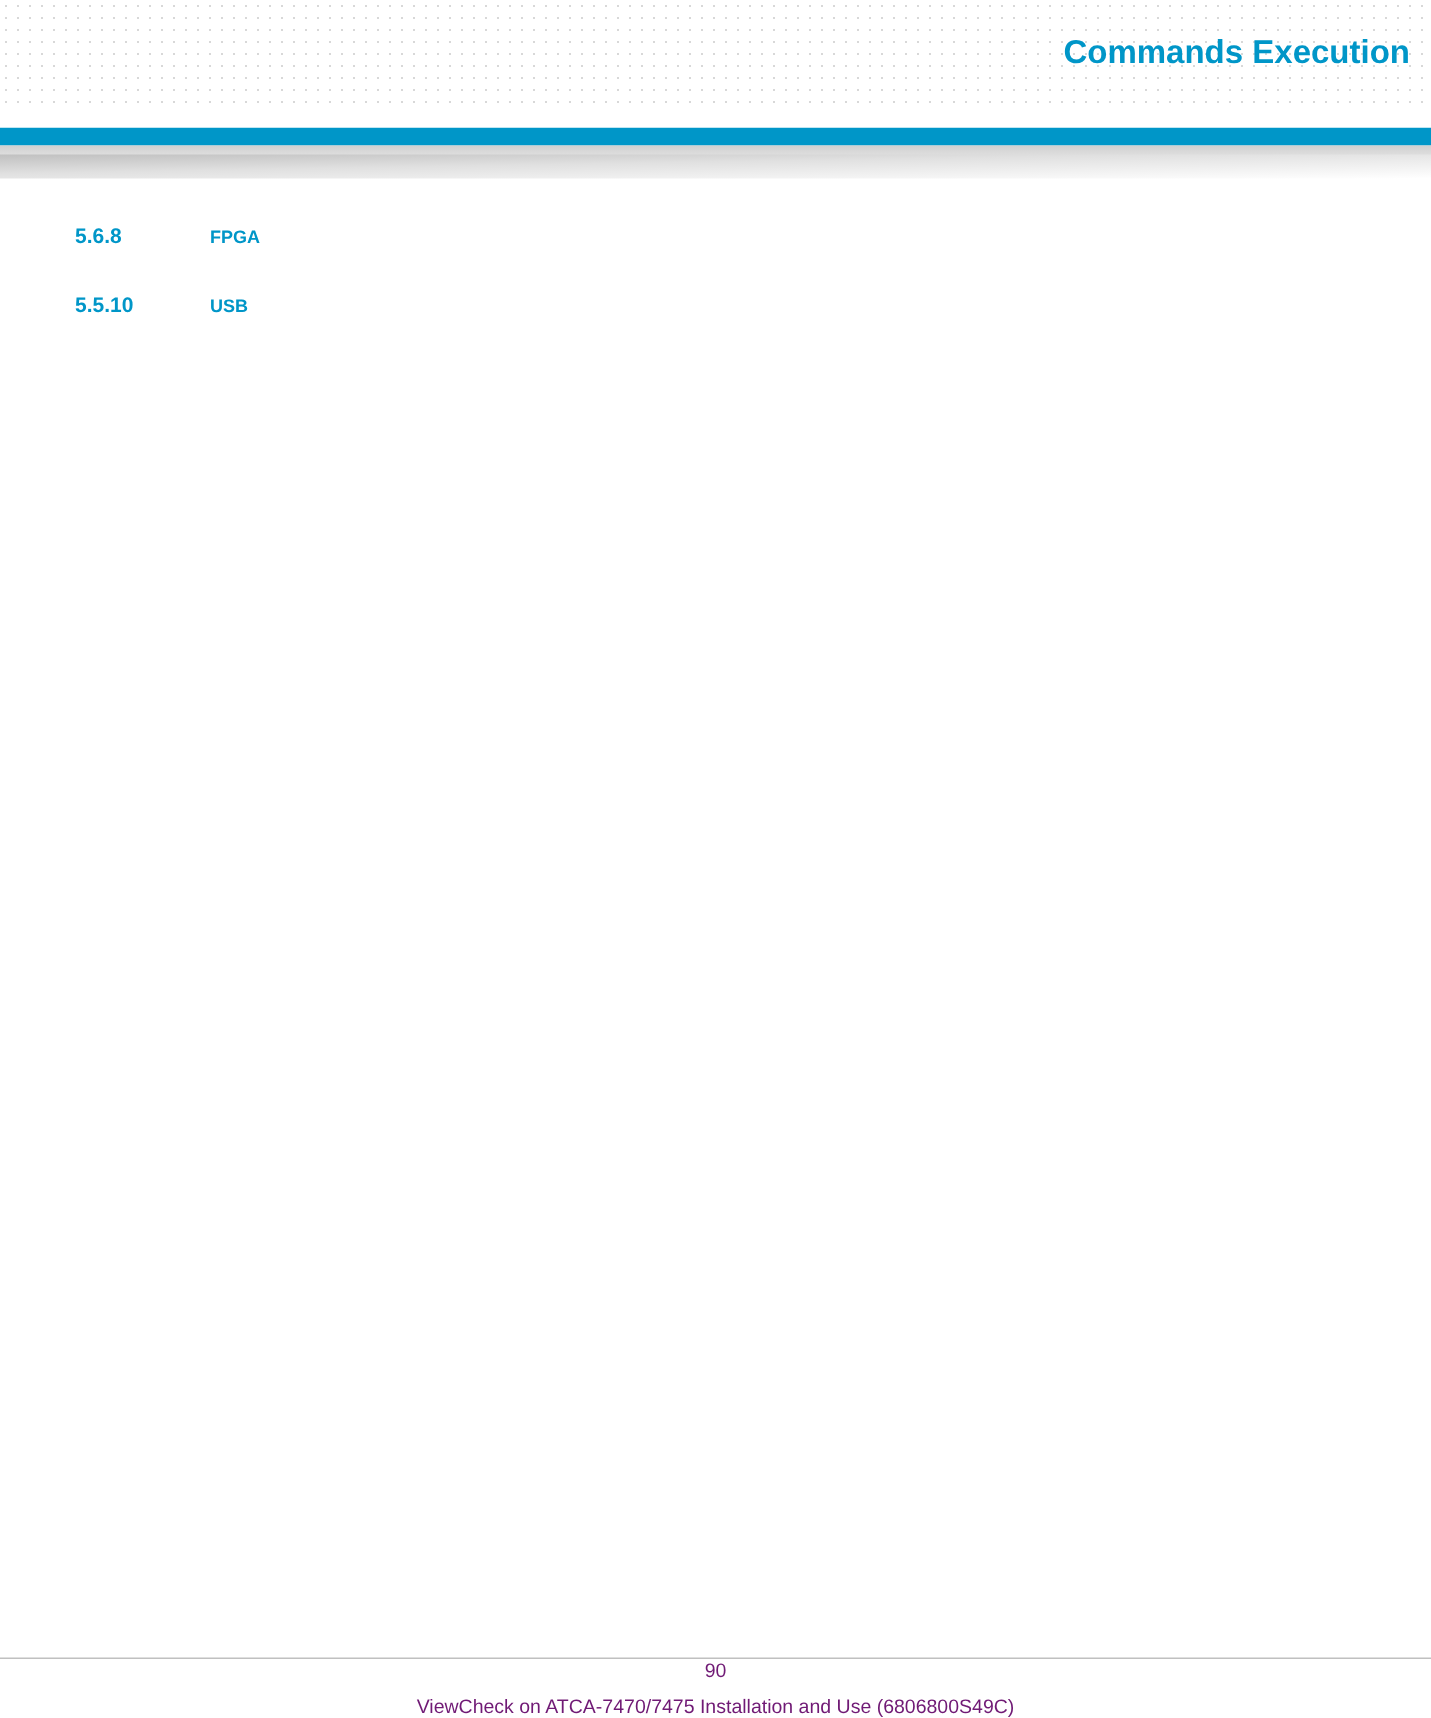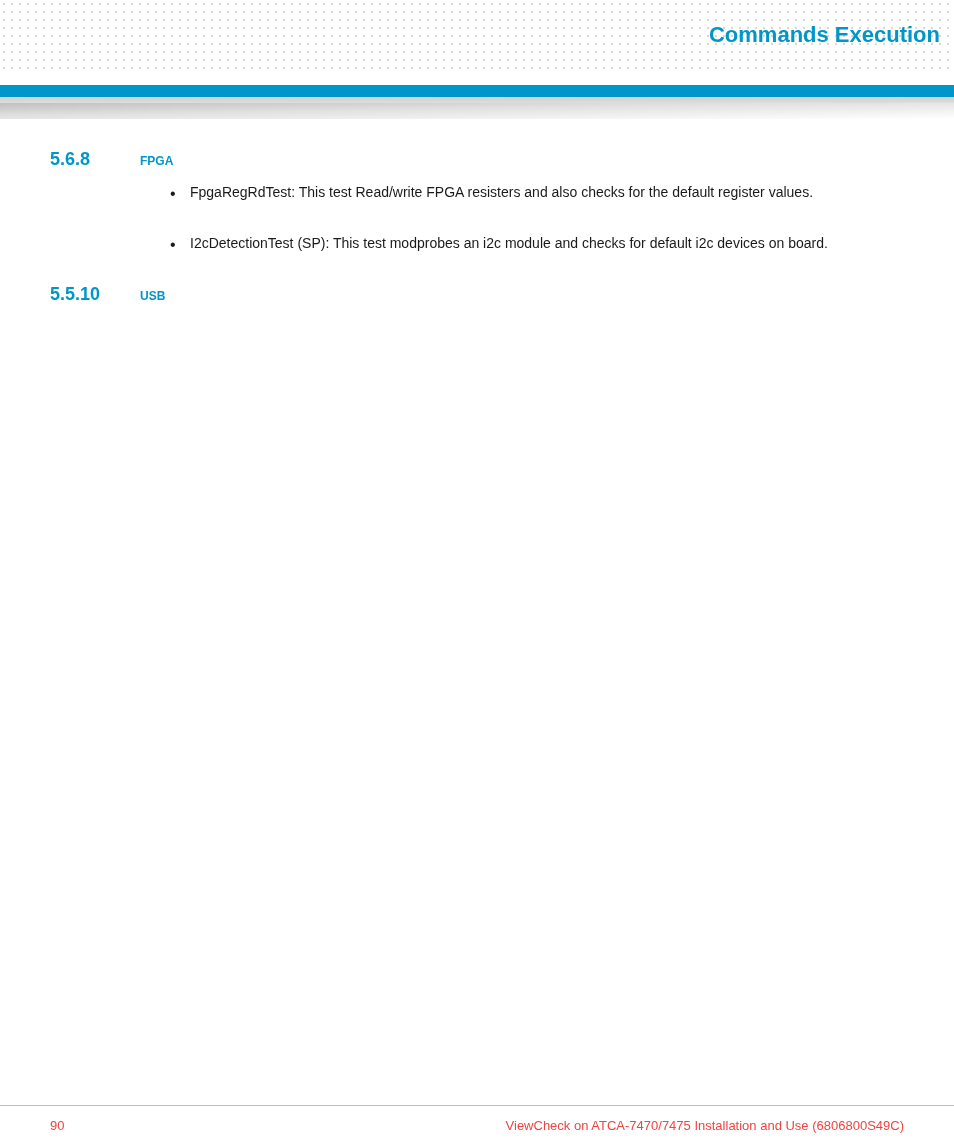--- a/index.html
+++ b/index.html
@@ -93,21 +93,21 @@
       margin-bottom: 30px;
     }
 
     .section-heading {
       display: flex;
       align-items: baseline;
       margin-bottom: 12px;
     }
 
     .section-number {
-      font-size: 18px;
+      font-size: 14px;
       font-weight: bold;
       color: #0096c8;
       margin-right: 20px;
       min-width: 70px;
     }
 
     .section-title {
       font-size: 12px;
       font-weight: bold;
       color: #0096c8;
@@ -143,21 +143,22 @@
       bottom: 0;
       left: 0;
       width: 100%;
       height: 40px;
       border-top: 1px solid #c0c0c0;
       display: flex;
       align-items: center;
       justify-content: space-between;
       padding: 0 50px;
       font-size: 13px;
-      color: #ef4444;
+      color: #701a75;
+      flex-direction: column;
     }
   </style>
 </head>
 <body>
 
 <div class="header-area">
   <div class="dot-pattern"></div>
   <div class="header-title-area">
     <span class="header-title">Commands Execution</span>
   </div>
@@ -169,33 +170,23 @@
   <div class="gray-bar-shape"></div>
 </div>
 
 <div class="main-content">
 
   <div class="section-block">
     <div class="section-heading">
       <span class="section-number">5.6.8</span>
       <span class="section-title">FPGA</span>
     </div>
-    <ul class="bullet-list">
-      <li>
-        <span>FpgaRegRdTest: This test Read/write FPGA resisters and also checks for the default register values.</span>
-      </li>
-    </ul>
   </div>
 
   <div class="section-block">
-    <ul class="bullet-list">
-      <li>
-        <span>I2cDetectionTest (SP): This test modprobes an i2c module and checks for default i2c devices on board.</span>
-      </li>
-    </ul>
   </div>
 
   <div class="section-block">
     <div class="section-heading">
       <span class="section-number">5.5.10</span>
       <span class="section-title">USB</span>
     </div>
   </div>
 
 </div>

